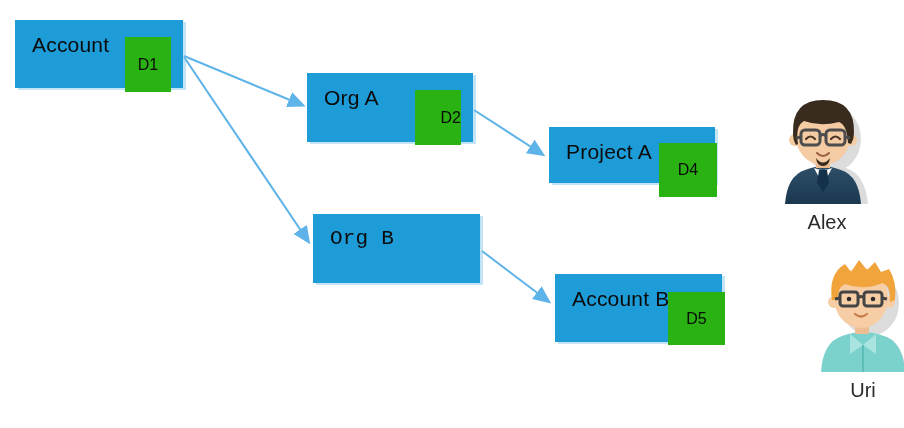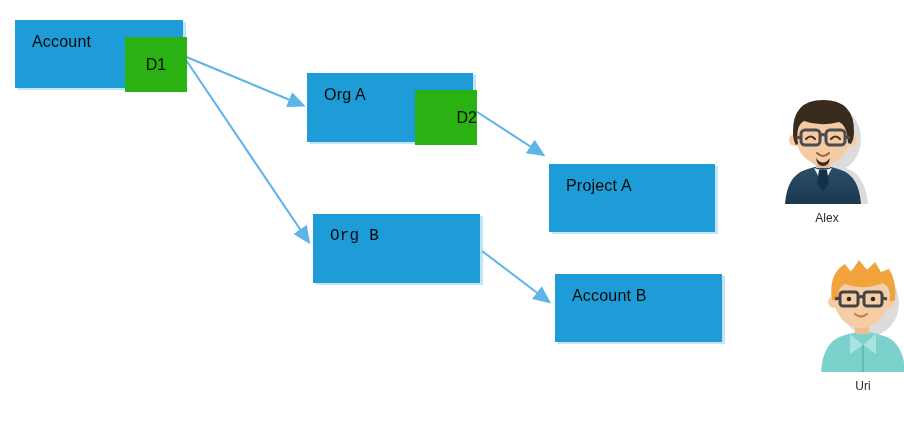--- a/index.html
+++ b/index.html
@@ -11,28 +11,28 @@
     overflow:hidden;
   }
   .node{
     position:absolute;
     background:var(--node,#1E9CD8);
     box-shadow:3px 2px 0 rgba(120,195,235,.45);
   }
   .node-label{
     position:absolute;
     top:13px;left:17px;
-    font-size:16px;
+    font-size:21px;
     color:#0b0b0b;
     letter-spacing:.2px;
     white-space:nowrap;
   }
   .badge{
     position:absolute;
-    width:62px;height:55px;
+    width:46px;height:55px;
     background:var(--badge,#29B212);
     display:flex;align-items:center;justify-content:center;
     font-size:16px;color:#0b0b0b;
   }
   #edges{
     position:absolute;top:0;left:0;
     width:904px;height:428px;
     pointer-events:none;
   }
   .edge{
@@ -40,21 +40,21 @@
     stroke-width:2;
     fill:none;
   }
   #arrowhead path{fill:var(--arrow,#5EB3E8);}
   .user-card{
     position:absolute;
     width:110px;
     display:flex;flex-direction:column;align-items:center;
   }
   .user-name{
-    font-size:12px;
+    font-size:20px;
     color:#2b2b2b;
     margin-top:7px;
   }
 </style>
 </head>
 <body>
 
 <div id="canvas">
 
   <svg id="edges" width="904" height="428" viewBox="0 0 904 428">
@@ -80,26 +80,32 @@
     <span class="node-label">Org A</span>
     <div class="badge" style="left:108px;top:17px;justify-content:flex-end;">
       <span>D2</span>
     </div>
   </div>
 
   <div class="node" style="left:313px;top:214px;width:167px;height:69px;font-family:Liberation Mono, monospace;">
     <span class="node-label">Org B</span>
   </div>
 
-  <div class="node" style="left:549px;top:127px;width:166px;height:68px;margin-top:37px;">
+  <div class="node" style="left:549px;top:127px;width:166px;height:56px;">
     <span class="node-label">Project A</span>
+    <div class="badge" style="left:110px;top:16px;width:58px;height:54px;">
+      <span>D4</span>
+    </div>
   </div>
 
   <div class="node" style="left:555px;top:274px;width:167px;height:68px;">
     <span class="node-label">Account B</span>
+    <div class="badge" style="left:113px;top:18px;width:57px;height:53px;">
+      <span>D5</span>
+    </div>
   </div>
 
   <div class="user-card" style="left:772px;top:92px;">
     <svg width="92" height="112" viewBox="0 0 92 112">
       <defs>
         <linearGradient id="alexBody" x1="0" y1="0" x2="0" y2="1">
           <stop offset="0" stop-color="#2E4E68"></stop>
             <stop offset="1" stop-color="#1A3850"></stop>
         </linearGradient>
       </defs>

